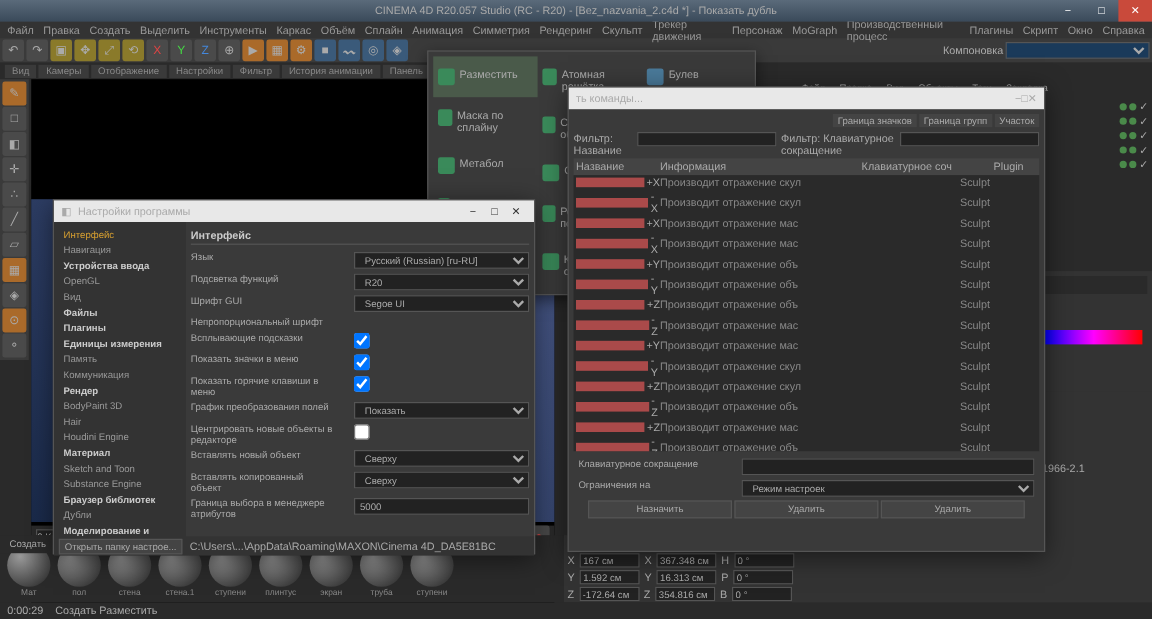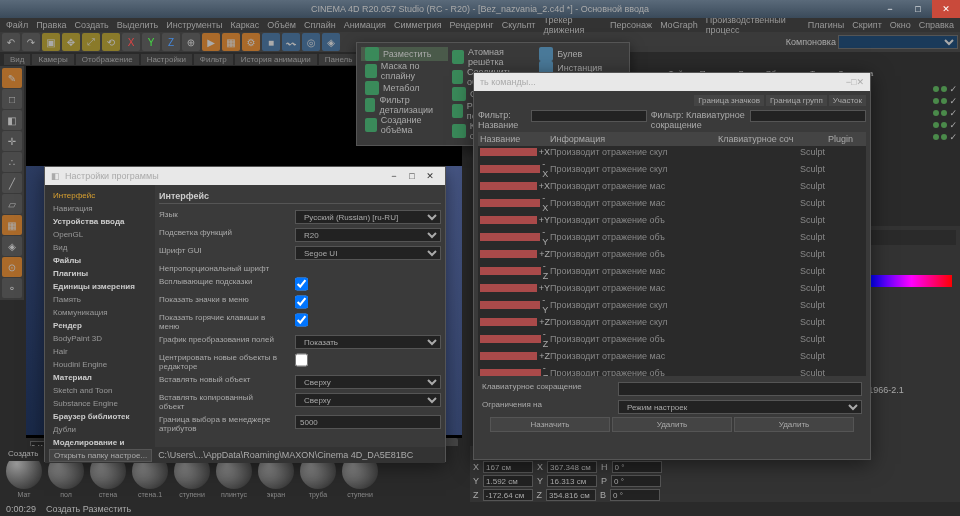--- a/index.html
+++ b/index.html
@@ -51,21 +51,21 @@
 .dlg-main .hd{font-weight:bold;color:#ccc;padding:2px 0;border-bottom:1px solid #555;margin-bottom:4px}
 .frow{display:flex;align-items:flex-start;gap:16px;padding:2px 0}
 .frow label{width:120px;font-size:8px}
 .frow select,.frow input{flex:1;height:14px;background:#222;border:1px solid #555;color:#aaa;font-size:8px;padding:0 4px}
 .dlg-foot{height:16px;background:#333;display:flex;align-items:center;padding:0 4px;font-size:8px;gap:6px}
 .dlg-foot button{background:#444;border:1px solid #555;color:#aaa;font-size:8px;padding:1px 4px}
 
 
 .ctxmenu{position:absolute;left:356px;top:42px;width:274px;background:#3a3a3a;border:1px solid #555;box-shadow:0 4px 12px rgba(0,0,0,.5);padding:4px}
 .ctxcol{display:inline-block;width:48%;vertical-align:top}
-.ctxitem{display:flex;align-items:center;gap:4px;padding:0 4px;font-size:8px}
+.ctxitem{display:flex;align-items:flex-start;gap:4px;padding:10px 4px;font-size:8px}
 .ctxitem.a{background:#4a5a4a}
 .ctxicon{width:14px;height:14px;background:#3a8a5a;border-radius:2px}
 .ctxicon.b{background:#4a7a9a}
 
 
 .dlg-cmd{position:absolute;left:473px;top:72px;width:398px;height:388px;background:#3a3a3a;border:1px solid #555;box-shadow:0 4px 20px rgba(0,0,0,.5)}
 .dlg-cmd .ttl{height:18px;background:#e8e8e8;color:#333;display:flex;align-items:center;padding:0 6px;font-size:10px;justify-content:space-between}
 .cmd-body{padding:4px;height:350px;display:flex;flex-direction:column}
 .cmd-tabs{display:flex;justify-content:flex-end;gap:2px;margin-bottom:2px}
 .cmd-tabs span{font-size:8px;padding:1px 4px;background:#444}
@@ -92,21 +92,21 @@
 .coordbar{position:absolute;bottom:14px;left:470px;width:190px;height:56px;background:#333;padding:2px}
 .statusbar{position:absolute;bottom:0;left:0;right:0;height:14px;background:#2a2a2a;display:flex;align-items:center;padding:0 6px;font-size:8px;gap:10px}
 .timeline{position:absolute;bottom:72px;left:26px;width:436px;height:18px;background:#2a2a2a;display:flex;align-items:center;padding:0 4px;gap:2px}
 .timeline input{width:40px;height:12px;background:#222;border:1px solid #555;font-size:8px}
 .tslider{flex:1;height:8px;background:#444}
 </style>
 </head>
 <body>
 
 <div class="titlebar">
-  <span>CINEMA 4D R20.057 Studio (RC - R20) - [Bez_nazvania_2.c4d *] - Основной ввода</span>
+  <span>CINEMA 4D R20.057 Studio (RC - R20) - [Bez_nazvania_2.c4d *] - Показать дубль</span>
   <div class="winbtns">
     <div class="winbtn">−</div>
     <div class="winbtn">□</div>
     <div class="winbtn close">✕</div>
   </div>
 </div>
 
 <div class="menubar" id="menubar">
     <span>Файл</span>
     <span>Правка</span>

